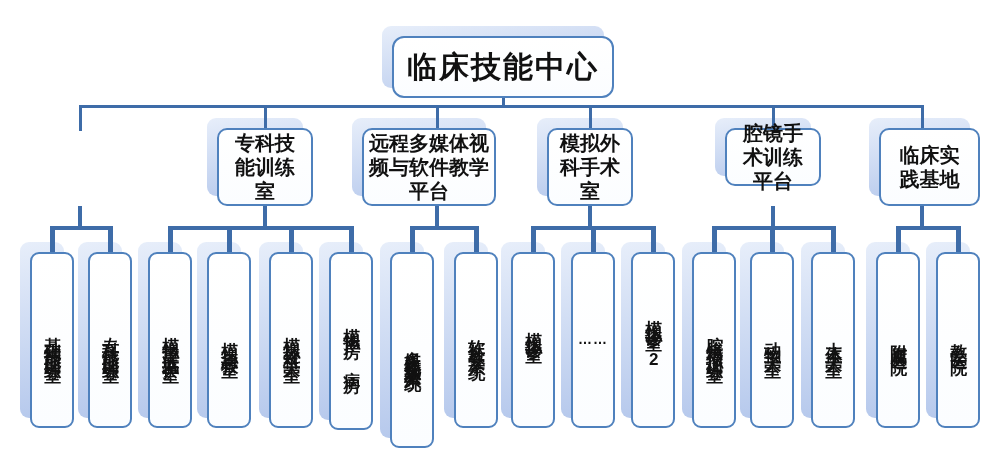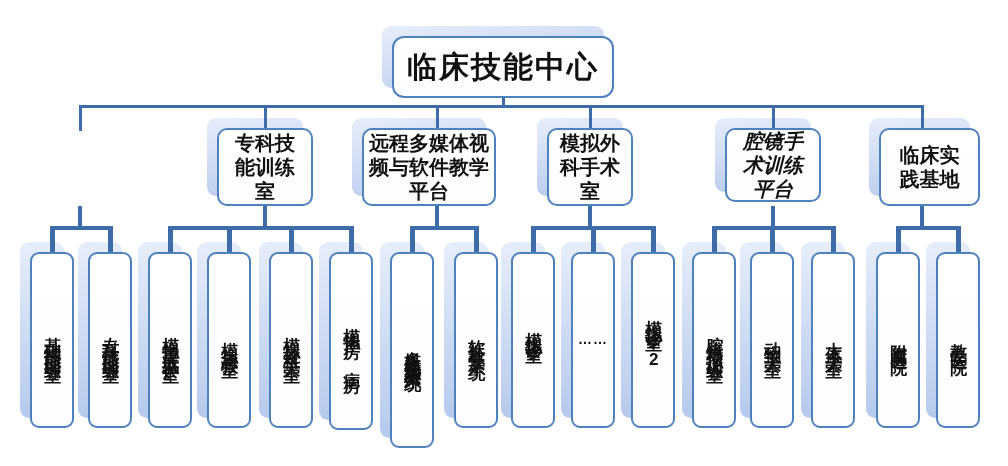--- a/index.html
+++ b/index.html
@@ -39,21 +39,21 @@
   #n-root .label{font-size:30px;letter-spacing:2px;white-space:nowrap;}
 
   
   .l2 .label{font-size:20px;line-height:24px;text-align:center;word-break:break-all;}
   .l2 .label.w3{width:62px;}
   .l2 .label.w6{width:122px;}
   #n-g0{left:32px; top:128px;width:96px; height:78px;}
   #n-g1{left:217px;top:128px;width:96px; height:78px;}
   #n-g2{left:362px;top:128px;width:134px;height:78px;}
   #n-g3{left:547px;top:128px;width:86px; height:78px;}
-  #n-g4{left:725px;top:128px;width:96px; height:74px;font-style:italic;}
+  #n-g4{left:725px;top:128px;width:96px; height:58px;}
   #n-g5{left:879px;top:128px;width:101px; height:78px;}
 
   
   .l3 .box{border-radius:9px;}
   .l3 .label{
     writing-mode:vertical-rl;text-orientation:upright;text-combine-upright:digits 2;
     font-size:17px;letter-spacing:5px;line-height:1.1;text-align:center;
   }
   .l3 .label.tight{letter-spacing:3px;}
   .l3 .label.hdots{

